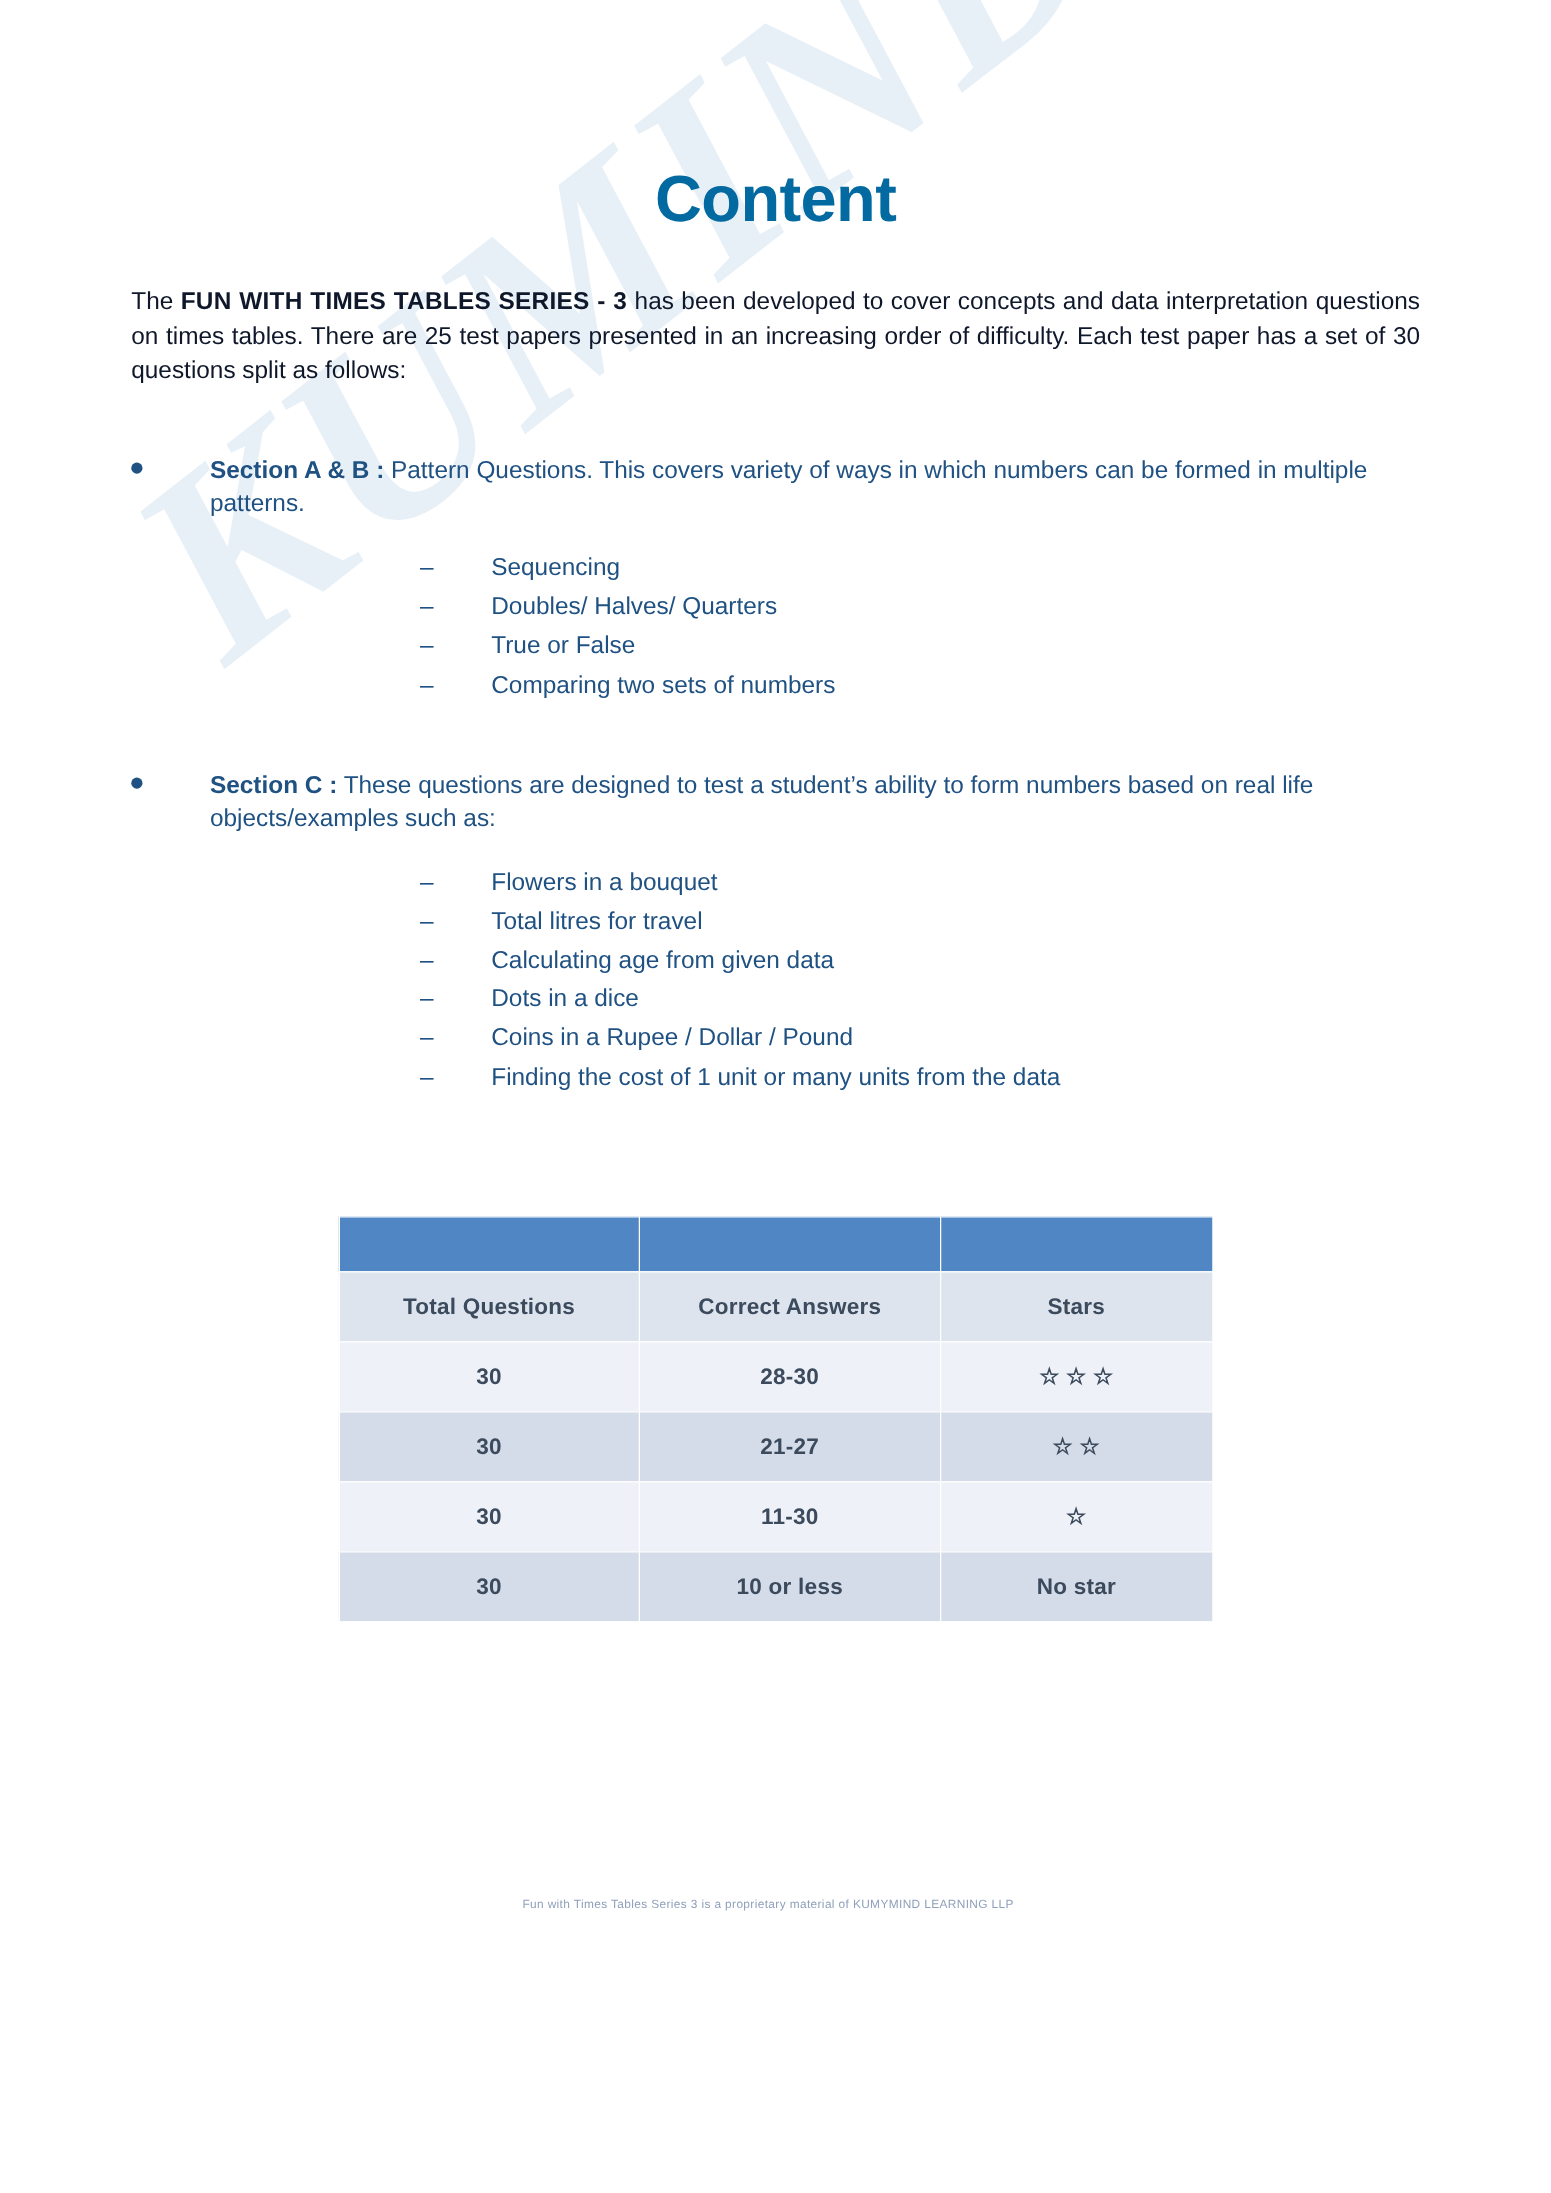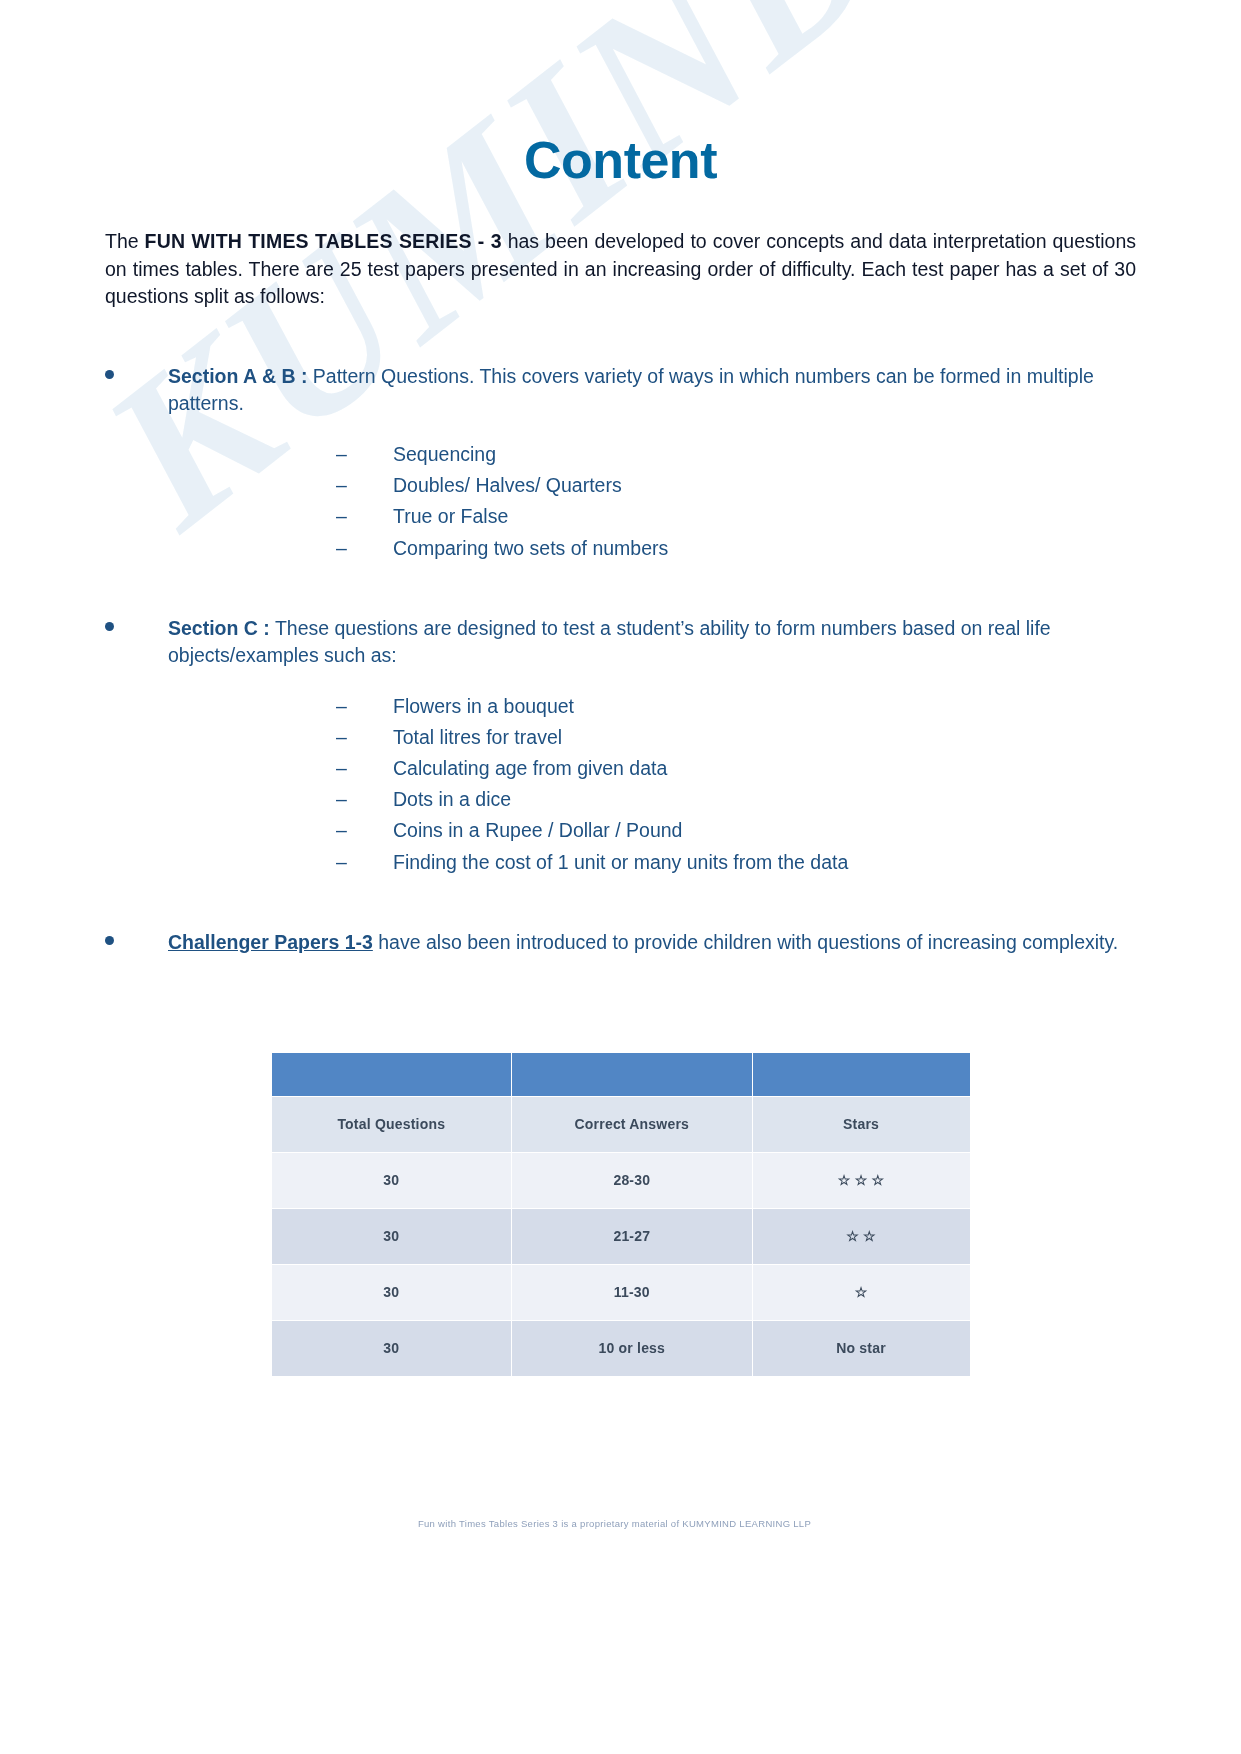--- a/index.html
+++ b/index.html
@@ -115,21 +115,21 @@
   table.grading {
     border-collapse:collapse;
     margin:0 auto;
     width:700px;
     filter:blur(.45px);
   }
   table.grading td {
     border:1.5px solid #ffffff;
     text-align:center;
     color:#3b4a5c;
-    font-size:14px;
+    font-size:18px;
     font-weight:700;
     letter-spacing:.2px;
   }
   tr.band td { background:#5186c5; height:44px; }
   tr.headrow td { background:#dde4ee; height:56px; }
   tr.r-light td { background:#eef1f7; height:56px; }
   tr.r-dark  td { background:#d5dce9; height:56px; }
   td.col1 { width:234px; }
   td.col2 { width:234px; }
   td.col3 { width:212px; }
@@ -211,24 +211,20 @@
             <span class="dash">–</span>
             <span>Coins in a Rupee / Dollar / Pound</span>
           </li>
           <li class="subitem">
             <span class="dash">–</span>
             <span>Finding the cost of 1 unit or many units from the data</span>
           </li>
         </ul>
       </li>
 
-      <li class="bullet">
-        <span class="dot"></span>
-        <span class="lead underline">Challenger Papers 1-3</span><span> have also been introduced to provide children with questions of increasing complexity.</span>
-      </li>
 
     </ul>
 
     <div class="grading-block">
 
       <table class="grading">
         <tbody>
           <tr class="band">
             <td class="col1"></td>
             <td class="col2"></td>

